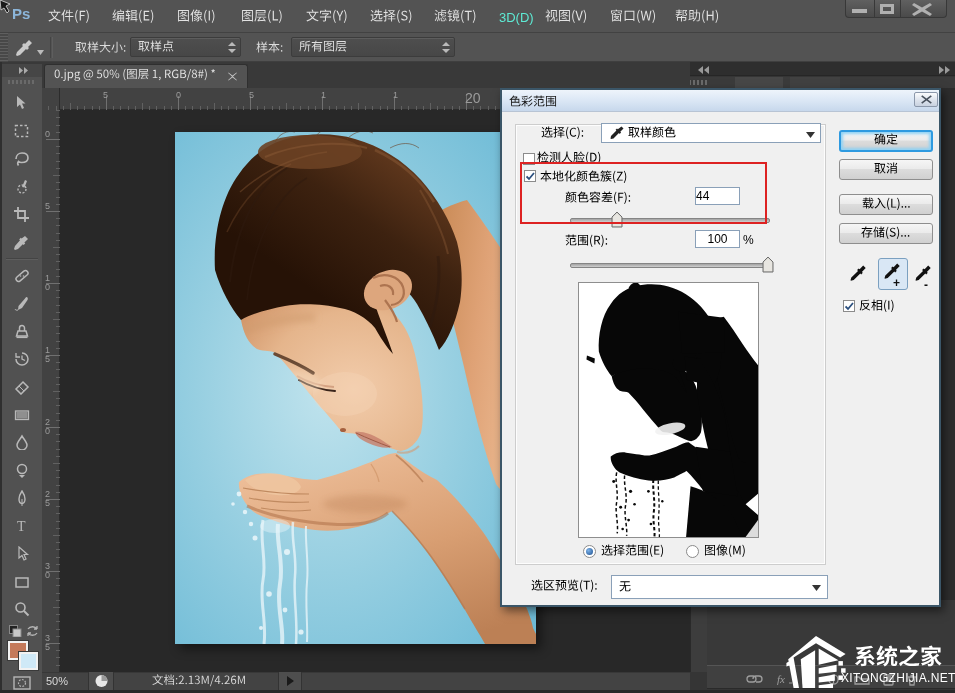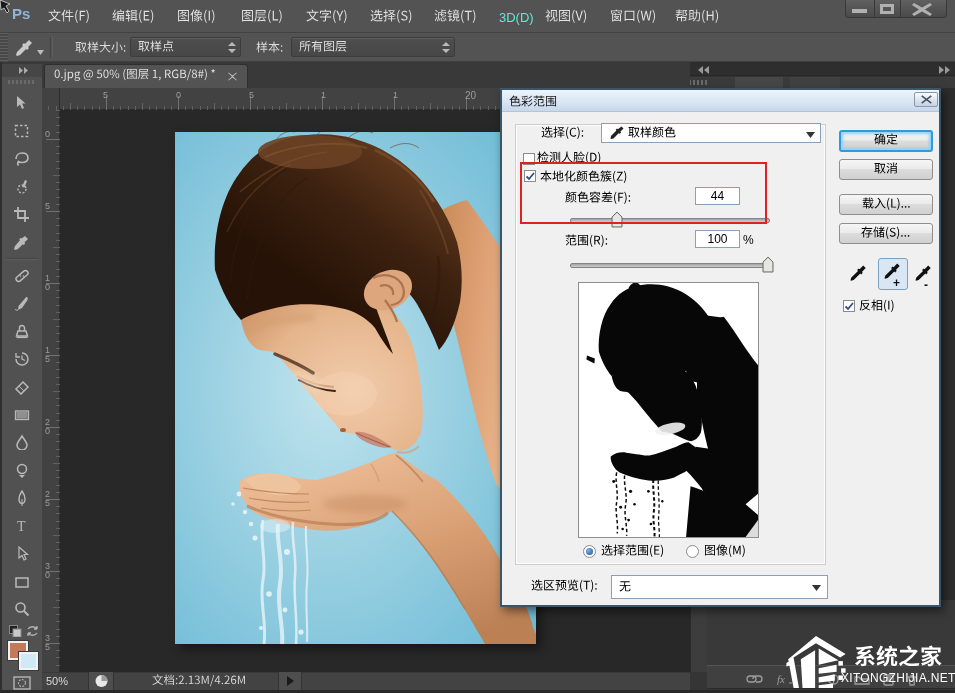--- a/index.html
+++ b/index.html
@@ -149,21 +149,21 @@
     <rect x="683" y="18" width="1" height="4" fill="#616161"></rect>
     <rect x="690" y="18" width="1" height="4" fill="#616161"></rect>
     <rect x="698" y="18" width="1" height="4" fill="#616161"></rect>
     <rect x="705" y="18" width="1" height="4" fill="#616161"></rect>
   </svg>
 <div class="abs" style="left:103px;top:90px;font-size:9px;color:#9b9b9b">5</div>
 <div class="abs" style="left:176px;top:90px;font-size:9px;color:#9b9b9b">0</div>
 <div class="abs" style="left:249px;top:90px;font-size:9px;color:#9b9b9b">5</div>
 <div class="abs" style="left:321px;top:90px;font-size:9px;color:#9b9b9b">1</div>
 <div class="abs" style="left:393px;top:90px;font-size:9px;color:#9b9b9b">1</div>
-<div class="abs" style="left:465px;top:90px;font-size:10px;color:#9b9b9b">20</div>
+<div class="abs" style="left:465px;top:90px;font-size:14px;color:#9b9b9b">20</div>
 <div class="abs" style="left:537px;top:90px;font-size:9px;color:#9b9b9b">25</div>
 <div class="abs" style="left:609px;top:90px;font-size:9px;color:#9b9b9b">30</div>
 <div class="abs" style="left:681px;top:90px;font-size:9px;color:#9b9b9b">35</div>
 <svg class="abs" style="left:42px;top:110px" width="18" height="562">
     <rect x="4" y="-43" width="14" height="1" fill="#707070"></rect>
     <rect x="14" y="-36" width="4" height="1" fill="#616161"></rect>
     <rect x="14" y="-29" width="4" height="1" fill="#616161"></rect>
     <rect x="14" y="-21" width="4" height="1" fill="#616161"></rect>
     <rect x="14" y="-14" width="4" height="1" fill="#616161"></rect>
     <rect x="11" y="-7" width="7" height="1" fill="#616161"></rect>
@@ -486,21 +486,21 @@
       <use href="#u989c" x="0"></use>
       <use href="#u8272" x="1000"></use>
       <use href="#u5bb9" x="2000"></use>
       <use href="#u5dee" x="3000"></use>
       <use href="#u0028" x="4000"></use>
       <use href="#u0046" x="4338"></use>
       <use href="#u0029" x="4890"></use>
       <use href="#u003a" x="5228"></use>
     </g>
   </svg>
-<div class="abs" style="left:695px;top:187px;width:45px;height:18px;background:#fff;border:1px solid #8aa0b8;font-size:12px;color:#000;text-align:center;line-height:16px">44</div>
+<div class="abs" style="left:695px;top:187px;width:45px;height:18px;background:#fff;border:1px solid #8aa0b8;font-size:12px;color:#000;text-align:left;line-height:16px">44</div>
 <div class="abs" style="left:570px;top:218px;width:200px;height:5px;background:linear-gradient(#a2a2a2,#cfcfcf);border-radius:2px;border:1px solid #858585"></div>
 <svg class="abs" style="left:611px;top:211px" width="12" height="17">
     <path d="M1 6 L6 1 L11 6 V16 H1 Z" fill="#d6d4ce" stroke="#6e6e6e"></path>
     <path d="M2 6.2 L6 2.4 L10 6.2 V15 H2 Z" fill="#efeeea" opacity="0.7"></path>
   </svg>
 <svg style="position:absolute;left:565px;top:234px;overflow:visible" width="45" height="15">
     <g transform="translate(0,10.6) scale(0.012,-0.012)" fill="#000">
       <use href="#u8303" x="0"></use>
       <use href="#u56f4" x="1000"></use>
       <use href="#u0028" x="2000"></use>

